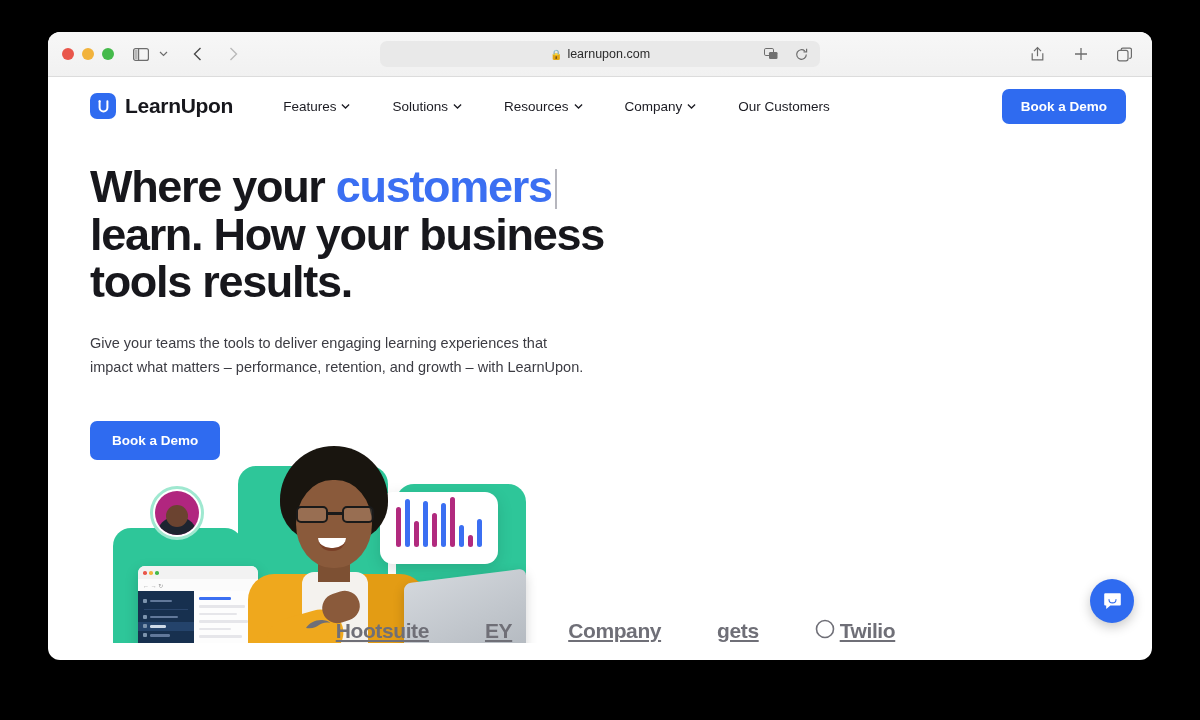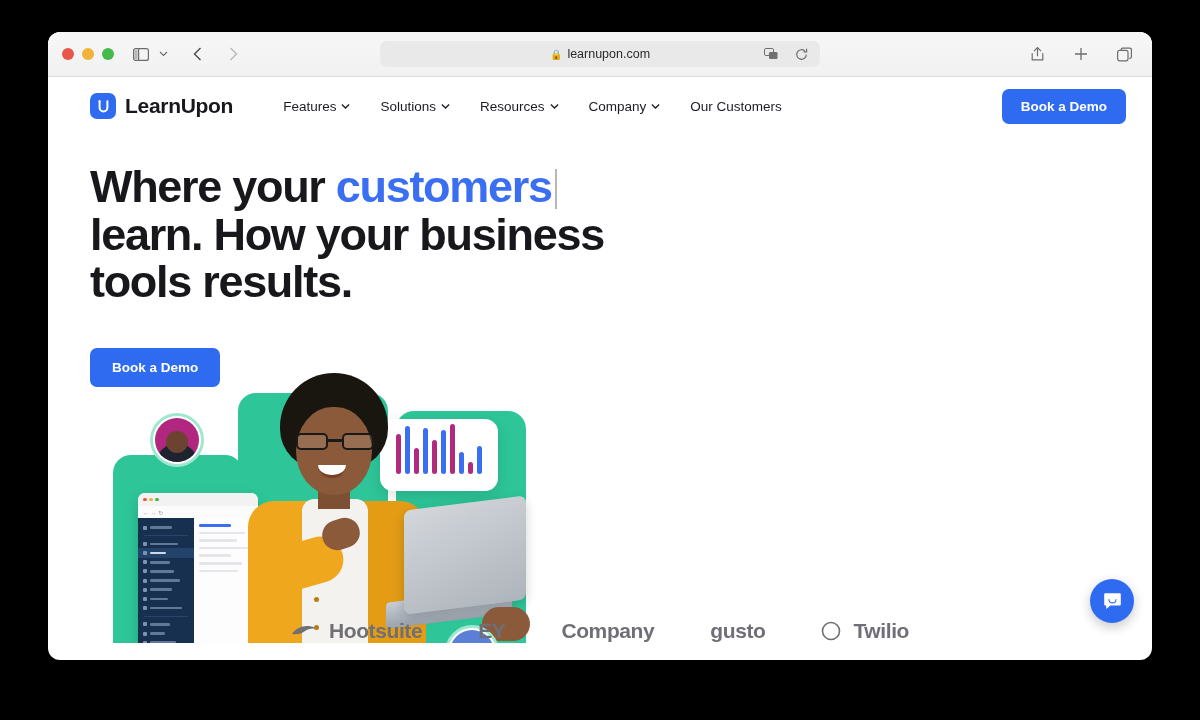--- a/index.html
+++ b/index.html
@@ -114,21 +114,21 @@
   #brand-name {
     font-size: 21px;
     font-weight: bold;
     color: #17171c;
     letter-spacing: -0.3px;
   }
 
   #main-nav {
     display: flex;
     align-items: center;
-    gap: 30px;
+    gap: 42px;
     margin-left: 50px;
   }
   .nav-item {
     display: flex;
     align-items: center;
     gap: 5px;
     font-size: 13.5px;
     color: #1b1b22;
     font-weight: 500;
     cursor: pointer;
@@ -330,22 +330,23 @@
     height: 24px;
     overflow: hidden;
   }
   .cust-logo {
     font-size: 21px;
     font-weight: bold;
     color: #6f6f77;
     letter-spacing: -0.4px;
     white-space: nowrap;
     display: flex;
-    align-items: center;
-    gap: 12px;
+    align-items: flex-start;
+    gap: 5px;
+    text-decoration: underline;
   }
 
   
   #chat-widget {
     position: absolute;
     right: 18px;
     bottom: 20px;
     width: 44px; height: 44px;
     border-radius: 50%;
     background: #2f6bf0;
@@ -483,20 +484,21 @@
 
         <div id="header-actions">
           <button class="btn-primary">Book a Demo</button>
         </div>
       </div>
 
       <div id="hero">
 
         <div id="hero-copy">
           <h1 id="hero-title"><span>Where your </span><span class="accent">customers</span><span class="caret"></span><br><span>learn. How your business tools results.</span></h1>
+          <p id="hero-sub">Give your teams the tools to deliver engaging learning experiences that impact what matters – performance, retention, and growth – with LearnUpon.</p>
           <button id="hero-cta" class="btn-primary">Book a Demo</button>
         </div>
 
         <div id="hero-art">
           <div class="green-panel" id="panel-left"></div>
           <div class="green-panel" id="panel-mid"></div>
           <div class="green-panel" id="panel-right"></div>
 
           <div id="lms-mock">
             <div id="lms-titlebar">
@@ -638,21 +640,21 @@
               </svg>
             <span>Hootsuite</span>
           </span>
           <span class="cust-logo">
               <span>EY</span>
             </span>
           <span class="cust-logo">
               <span>Company</span>
             </span>
           <span class="cust-logo">
-              <span>gusto</span>
+              <span>gets</span>
             </span>
           <span class="cust-logo">
             <svg width="20" height="20" viewBox="0 0 20 20" fill="none" stroke="#6f6f77" stroke-width="1.6">
                 <circle cx="10" cy="10" r="8.5"></circle>
               </svg>
             <span>Twilio</span>
           </span>
         </div>
       </div>
 

